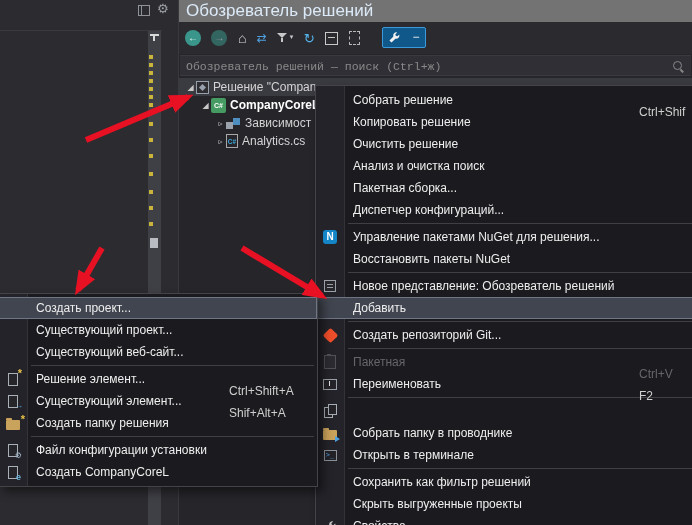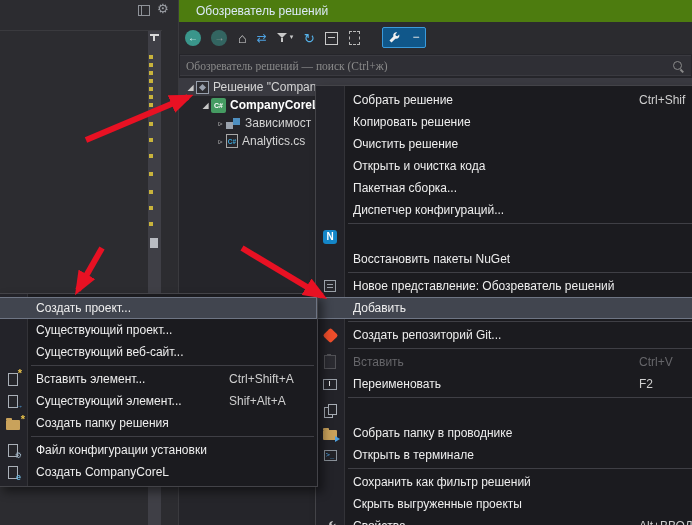--- a/index.html
+++ b/index.html
@@ -14,21 +14,21 @@
   .gearchar{position:absolute;left:157px;top:1px;font-size:13px;color:#9da0a6;line-height:16px;}
   .sbar{position:absolute;left:148px;top:31px;width:13px;height:494px;background:#3f3f46;}
   .sgrip{position:absolute;left:150px;top:34px;width:9px;height:8px;border-top:2px solid #d8d8d8;}
   .sgrip::after{content:"";position:absolute;left:3px;top:0;width:2px;height:5px;background:#d8d8d8;}
   .sdense{position:absolute;left:149px;top:55px;width:4px;height:58px;
           background:repeating-linear-gradient(180deg,#c9b43c 0 4px,transparent 4px 8px);}
   .smark{position:absolute;left:149px;width:4px;height:4px;background:#c9b43c;}
   .sthumb{position:absolute;left:150px;top:238px;width:8px;height:10px;background:#b9bcc2;}
   
   .panel{position:absolute;left:178px;top:0;width:514px;height:525px;background:#25252a;border-left:1px solid #3a3a3e;box-sizing:border-box;}
-  .ptitle{height:22px;background:#4d7c0f;color:#dceaf8;font-size:12px;line-height:22px;padding-left:17px;}
+  .ptitle{height:22px;background:#737373;color:#dceaf8;font-size:17px;line-height:22px;padding-left:7px;}
   .ptools{position:relative;height:32px;background:#2b2b2f;}
   .ti{display:inline-block;vertical-align:middle;margin:8px 3px 0 3px;}
   .ti:first-child{margin-left:6px;}
   .circ{width:16px;height:16px;border-radius:50%;background:#3a968b;color:#eafcf8;font-size:10px;line-height:16px;text-align:center;}
   .dim{opacity:.55;}
   .home{font-size:14px;color:#d8d8d8;line-height:16px;}
   .sync{color:#4ea1e0;font-size:12px;line-height:16px;}
   .funwrap{position:relative;width:16px;height:14px;}
   .fun{position:absolute;left:0;top:1px;width:10px;height:12px;}
   .fun::before{content:"";position:absolute;left:0;top:1px;border-left:5px solid transparent;border-right:5px solid transparent;border-top:5px solid #c8c8c8;}
@@ -36,21 +36,21 @@
   .dd{position:absolute;right:0;top:2px;font-size:7px;color:#c8c8c8;}
   .refresh{color:#55b2ea;font-size:13px;line-height:15px;}
   .collapseall{position:relative;width:11px;height:11px;border:1px solid #c8c8c8;}
   .collapseall::after{content:"";position:absolute;left:2px;right:2px;top:4px;height:1px;background:#c8c8c8;}
   .showall{width:9px;height:12px;border:1px dashed #b8b8b8;}
   .pressed{position:absolute;left:203px;top:5px;width:44px;height:21px;background:#10578a;border:1px solid #3a9bdc;border-radius:2px;
            display:flex;align-items:center;justify-content:space-around;box-sizing:border-box;}
   .pminus{color:#e8e8e8;font-size:12px;line-height:19px;}
   .psearch{position:relative;height:22px;background:#25252a;}
   .sboxin{position:absolute;left:1px;right:1px;top:1px;height:19px;background:#2f2f35;border-top:1px solid #3a3a40;border-bottom:1px solid #3a3a40;}
-  .sboxin input{width:100%;height:100%;background:transparent;border:0;color:#9a9a9a;font-size:11.5px;padding:0 0 0 6px;outline:none;box-sizing:border-box;font-family:Liberation Serif, serif;}
+  .sboxin input{width:100%;height:100%;background:transparent;border:0;color:#9a9a9a;font-size:11.5px;padding:0 0 0 6px;outline:none;box-sizing:border-box;font-family:Liberation Mono, monospace;}
   .sboxin input::placeholder{color:#8a8a8a;opacity:1;}
   .mag{position:absolute;right:9px;top:5px;width:7px;height:7px;border:1.5px solid #8a8a8a;border-radius:50%;}
   .mag::after{content:"";position:absolute;width:4px;height:1.5px;background:#8a8a8a;transform:rotate(45deg);right:-3px;bottom:-2px;}
   
   .ptree{position:relative;font-size:12px;color:#d4d4d4;padding-top:2px;}
   .trow{height:18px;display:flex;align-items:center;white-space:nowrap;}
   .trow.sel{background:#3a3a41;}
   .exp{width:11px;font-size:8px;color:#c8c8c8;text-align:center;flex:none;}
   .tlabel{margin-left:4px;}
   .bold{font-weight:bold;color:#ffffff;}
@@ -60,21 +60,21 @@
   .ic-dep{position:relative;width:15px;height:14px;flex:none;}
   .ic-dep::before{content:"";position:absolute;left:0;top:6px;width:7px;height:7px;background:#9aa2ad;}
   .ic-dep::after{content:"";position:absolute;left:7px;top:2px;width:7px;height:7px;background:#4e8fc0;}
   .ic-csf{width:12px;height:14px;border:1px solid #a8a8a8;background:#26262b;color:#3fa9dc;font-size:6.5px;font-weight:bold;text-align:center;line-height:14px;flex:none;box-sizing:border-box;}
   
   .menu{position:absolute;background:#1b1b1f;border:1px solid #434348;box-shadow:5px 5px 9px rgba(0,0,0,.45);padding:3px 0;box-sizing:border-box;}
   .menu::before{content:"";position:absolute;left:0;top:0;bottom:0;width:28px;background:#232329;border-right:1px solid #333338;}
   #ctxmenu{left:315px;top:85px;width:402px;z-index:20;}
   #addmenu{left:-2px;top:293px;width:320px;z-index:30;}
   .mi{position:relative;height:22px;line-height:22px;padding-left:37px;color:#eeeeee;font-size:12px;white-space:nowrap;}
-  .mi .sc{position:absolute;top:0;color:#cfcfcf;}
+  .mi .sc{position:absolute;top:12px;color:#cfcfcf;}
   #ctxmenu .sc{left:323px;}
   #addmenu .sc{left:230px;}
   .mi.dis,.mi.dis .sc{color:#66666a;}
   .mi.hl{background:#41454f;box-shadow:inset 0 0 0 1px #6e7584;}
   .msep{height:1px;background:#3f3f45;margin:2px 3px 2px 32px;}
   .mic{position:absolute;left:6px;top:3px;width:16px;height:16px;display:flex;align-items:center;justify-content:center;}
   .ic-nuget{width:14px;height:14px;background:#1486c8;border-radius:3px;color:#fff;font-weight:bold;font-size:10px;line-height:14px;text-align:center;}
   .ic-git{width:11px;height:11px;background:#ef4e2b;transform:rotate(45deg);border-radius:2px;}
   .ic-view{position:relative;width:12px;height:12px;border:1px solid #9aa0a8;background:#26262b;box-sizing:border-box;}
   .ic-view::after{content:"";position:absolute;left:2px;right:2px;top:3px;height:6px;
@@ -173,49 +173,49 @@
         <span class="ic-csf">C#</span>
         <span class="tlabel">Analytics.cs</span>
       </div>
     </div>
   </div>
 
   <div id="ctxmenu" class="menu">
     <div class="mi"><span>Собрать решение</span><span class="sc">Ctrl+Shif</span></div>
     <div class="mi"><span>Копировать решение</span></div>
     <div class="mi"><span>Очистить решение</span></div>
-    <div class="mi"><span>Открыть и очистка кода</span></div>
+    <div class="mi"><span>Анализ и очистка поиск</span></div>
     <div class="mi"><span>Пакетная сборка...</span></div>
     <div class="mi"><span>Диспетчер конфигураций...</span></div>
     <div class="msep"></div>
     <div class="mi">
       <span class="mic">
           <span class="ic-nuget">N</span>
         </span>
-      </div>
+      <span>Управление пакетами NuGet для решения...</span></div>
     <div class="mi"><span>Восстановить пакеты NuGet</span></div>
     <div class="msep"></div>
     <div class="mi">
       <span class="mic">
           <span class="ic-view"></span>
         </span>
       <span>Новое представление: Обозреватель решений</span></div>
     <div class="mi hl"><span>Добавить</span></div>
     <div class="msep"></div>
     <div class="mi">
       <span class="mic">
           <span class="ic-git"></span>
         </span>
       <span>Создать репозиторий Git...</span></div>
     <div class="msep"></div>
     <div class="mi dis">
       <span class="mic">
           <span class="ic-paste"></span>
         </span>
-      <span>Вставить</span><span class="sc">Ctrl+V</span></div>
+      <span>Пакетная</span><span class="sc">Ctrl+V</span></div>
     <div class="mi">
       <span class="mic">
           <span class="ic-ren"></span>
         </span>
       <span>Переименовать</span><span class="sc">F2</span></div>
     <div class="msep"></div>
     <div class="mi">
       <span class="mic">
           <span class="ic-copy"></span>
         </span>
@@ -246,21 +246,21 @@
     <div class="mi hl"><span>Создать проект...</span></div>
     <div class="mi"><span>Существующий проект...</span></div>
     <div class="mi"><span>Существующий веб-сайт...</span></div>
     <div class="msep"></div>
     <div class="mi">
       <span class="mic">
           <span class="ic-page">
             <span class="badge b-star">*</span>
           </span>
         </span>
-      <span>Вставить элемент...</span><span class="sc">Ctrl+Shift+A</span></div>
+      <span>Решение элемент...</span><span class="sc">Ctrl+Shift+A</span></div>
     <div class="mi">
       <span class="mic">
           <span class="ic-page">
             <span class="badge b-arrow">→</span>
           </span>
         </span>
       <span>Существующий элемент...</span><span class="sc">Shif+Alt+A</span></div>
     <div class="mi">
       <span class="mic">
           <span class="ic-fold">

